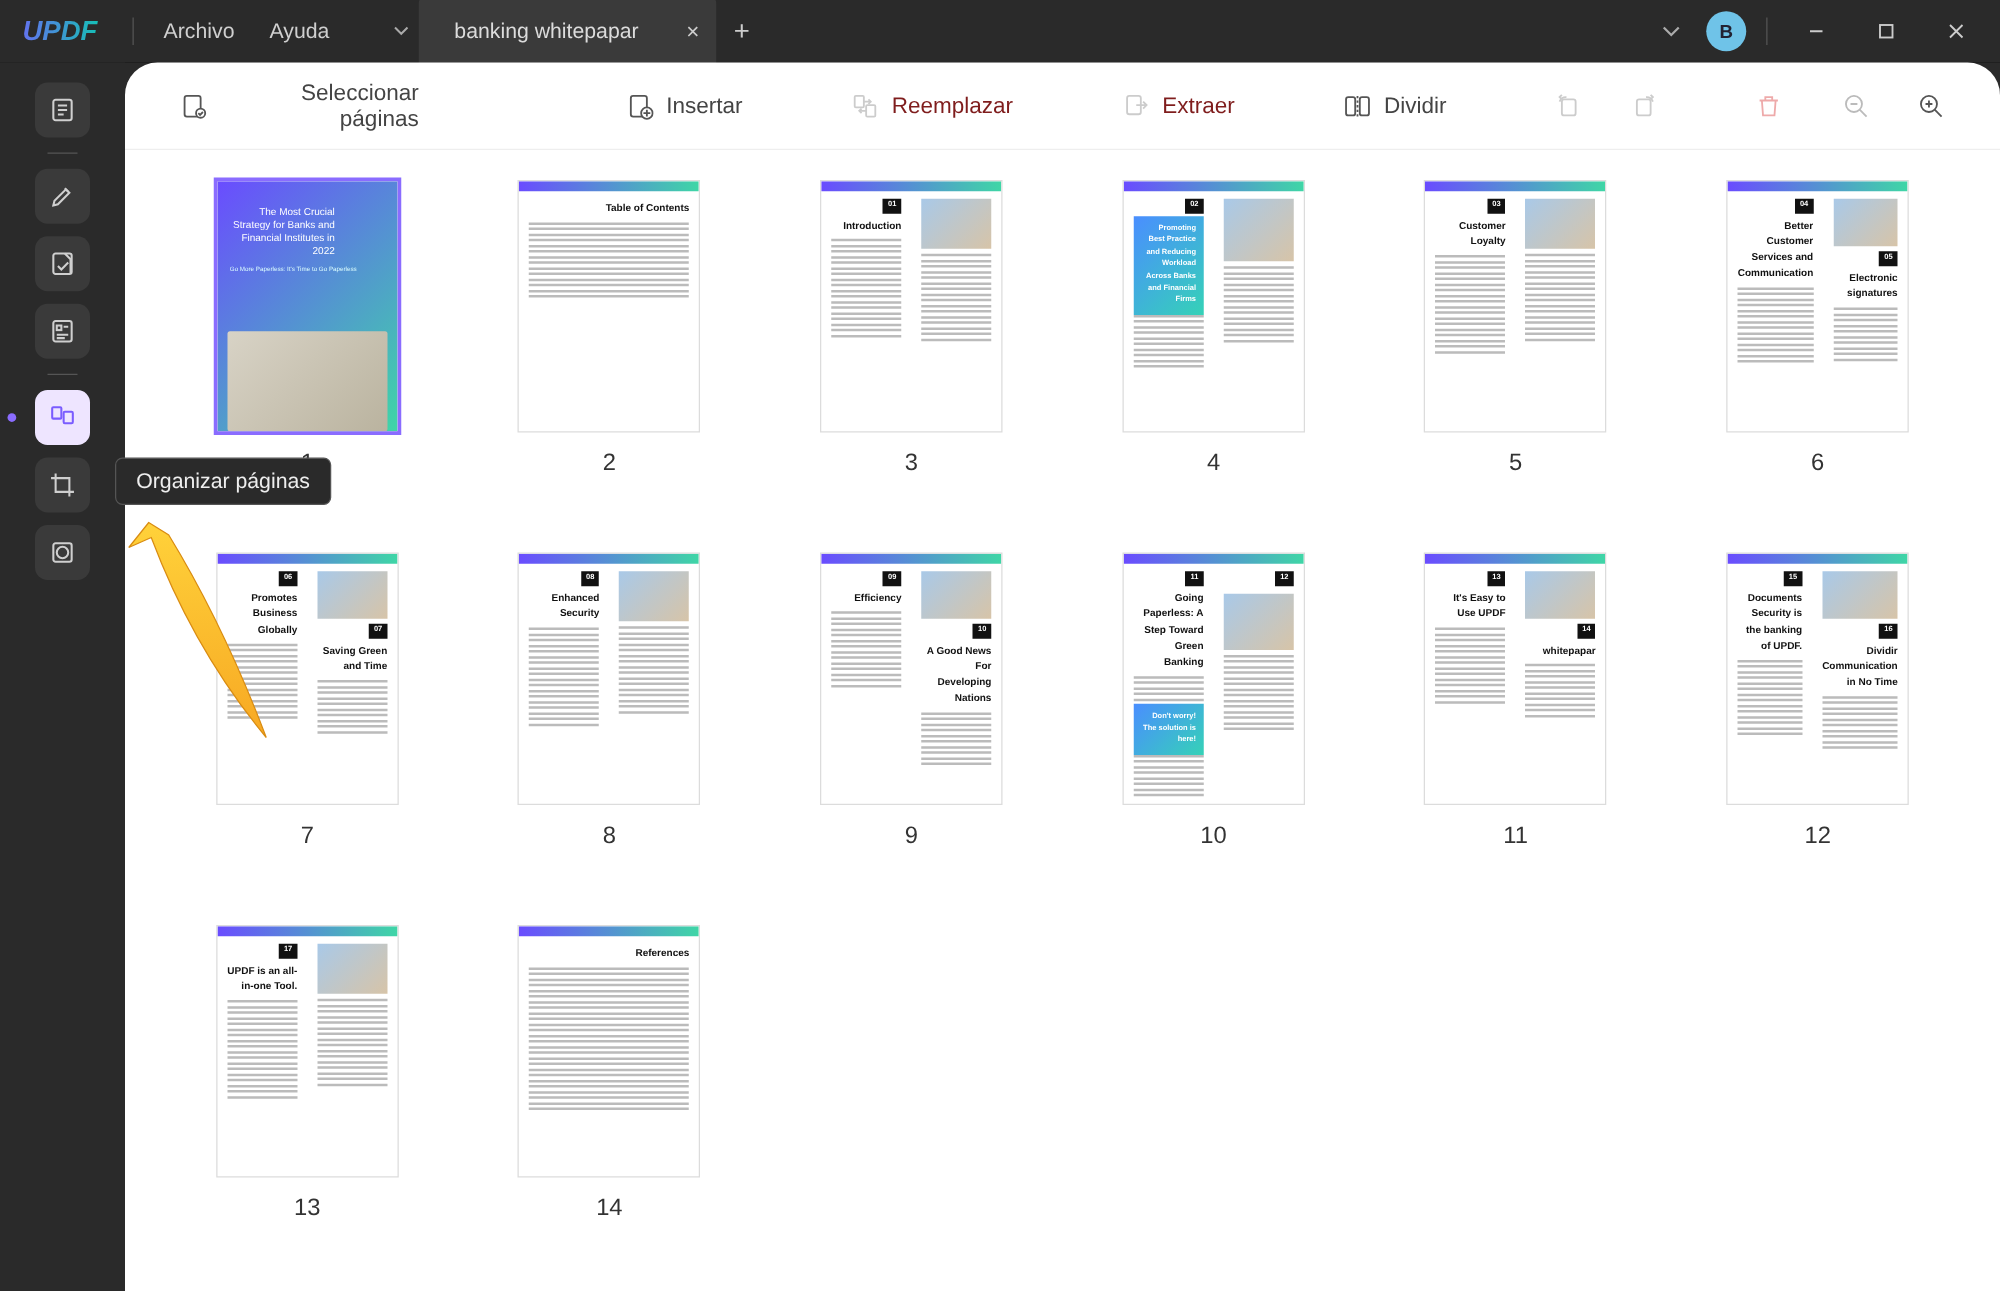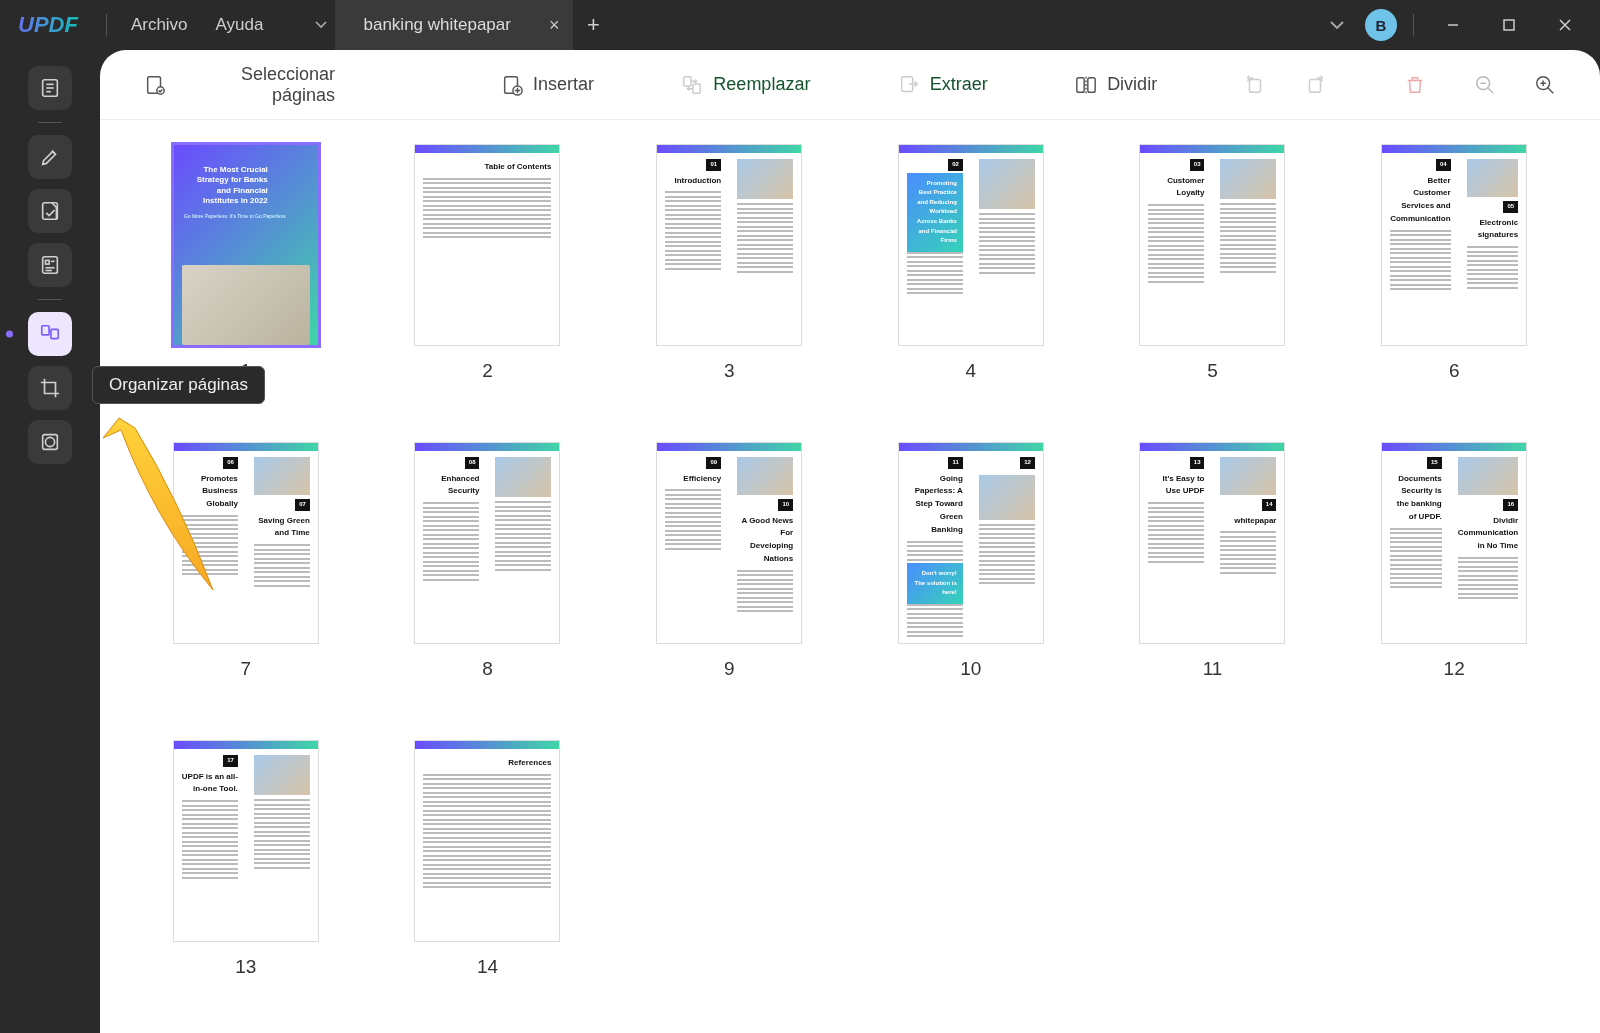--- a/index.html
+++ b/index.html
@@ -161,21 +161,21 @@
     gap: 10px;
     color:#333;
     font-size: 18px;
   }
   .tbtn {
     display:flex; align-items:center; gap:10px;
     padding: 8px 14px;
     border-radius: 8px;
     color:#444;
   }
-  .tbtn.disabled { color:#14532d; }
+  .tbtn.disabled { color:#7f1d1d; }
   .tbtn svg { flex-shrink:0; }
   .toolbar .spacer { flex: 1; }
   .del-icon { color:#e77; }
 
   
   .grid-wrap {
     flex:1; overflow:auto; padding: 24px 60px;
   }
   .grid {
     display:grid;
@@ -232,21 +232,21 @@
   .promo {
     background: linear-gradient(135deg,#4a8eff,#35d2b7);
     color:#fff; padding: 6px; font-size:6px; font-weight:700;
   }
   .cover-bg {
     position:absolute; inset:0;
     background: linear-gradient(135deg,#6a4cff,#3fd6a6);
   }
   .cover-title {
     position:absolute; top:20px; left:10px; right:50px;
-    color:#fff; font-size:8px; font-weight:700; line-height:1.3;
+    color:#fff; font-size:8px; font-weight:400; line-height:1.3;
   }
   .cover-sub {
     position:absolute; top:68px; left:10px;
     color:#dff; font-size:5px;
   }
   .cover-img {
     position:absolute; bottom:0; left:8px; right:8px; height:80px;
     background: linear-gradient(135deg,#d8d3c6,#bab39f);
     border-radius: 2px;
   }

